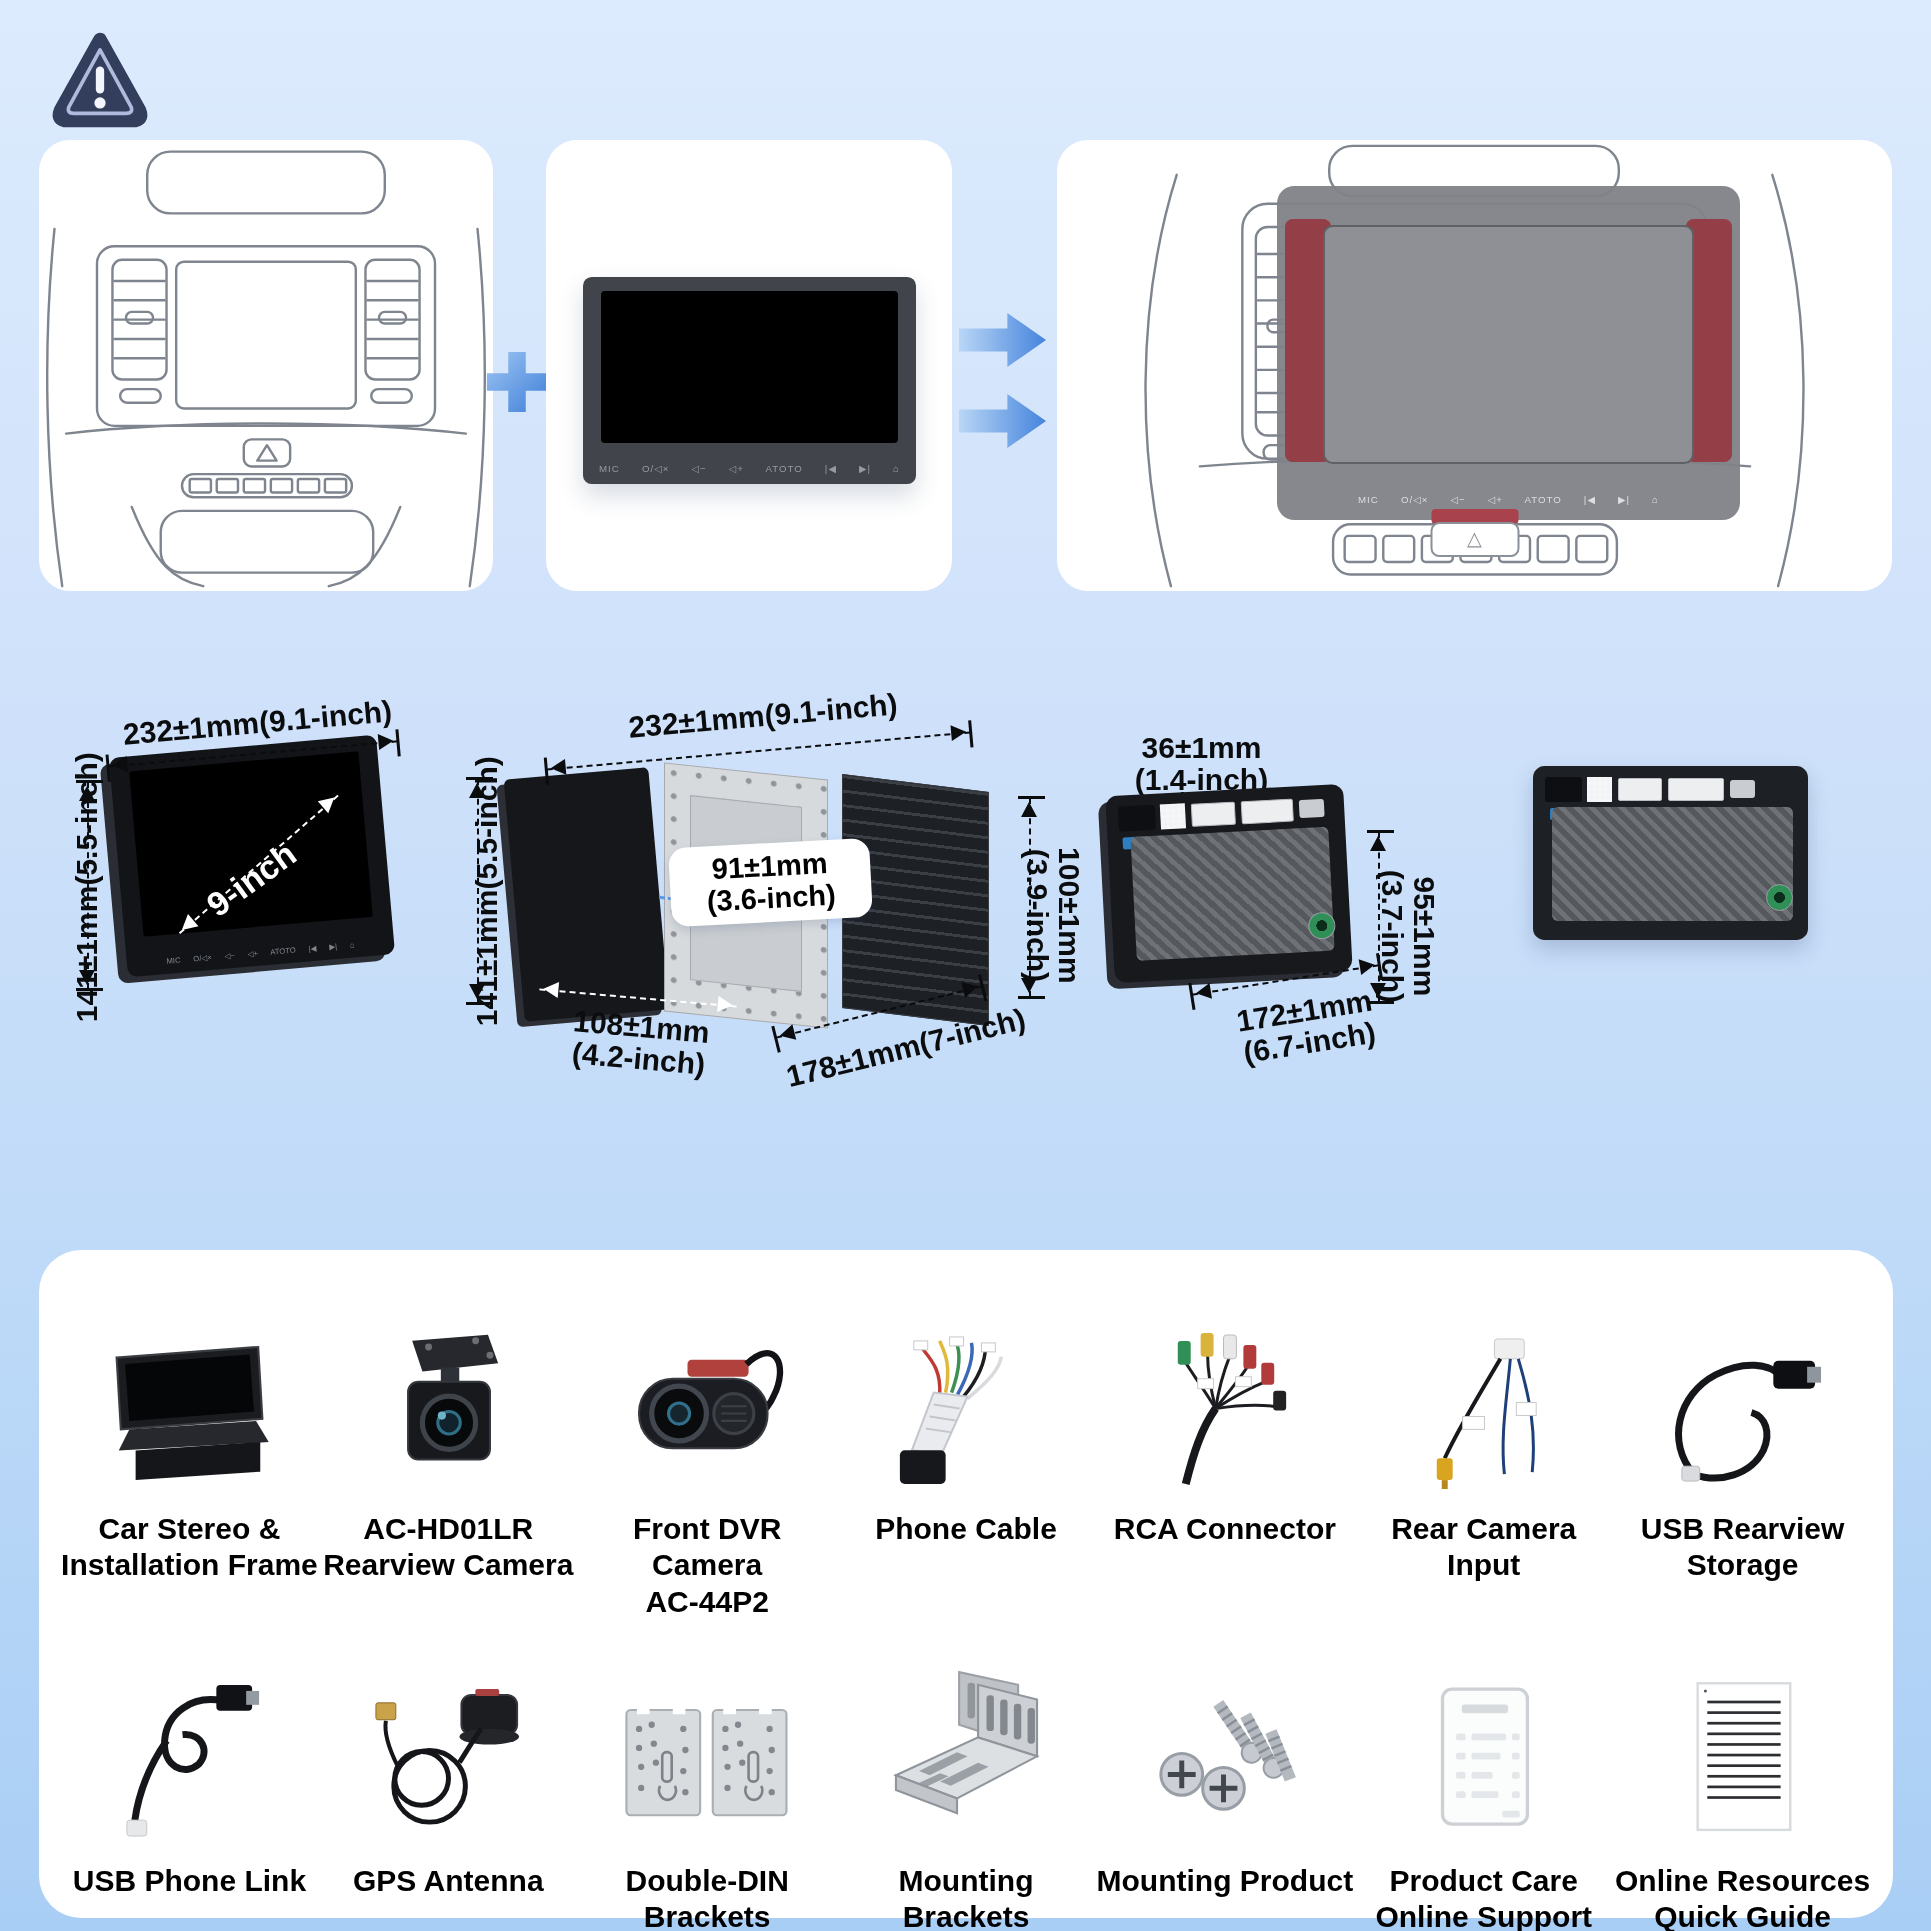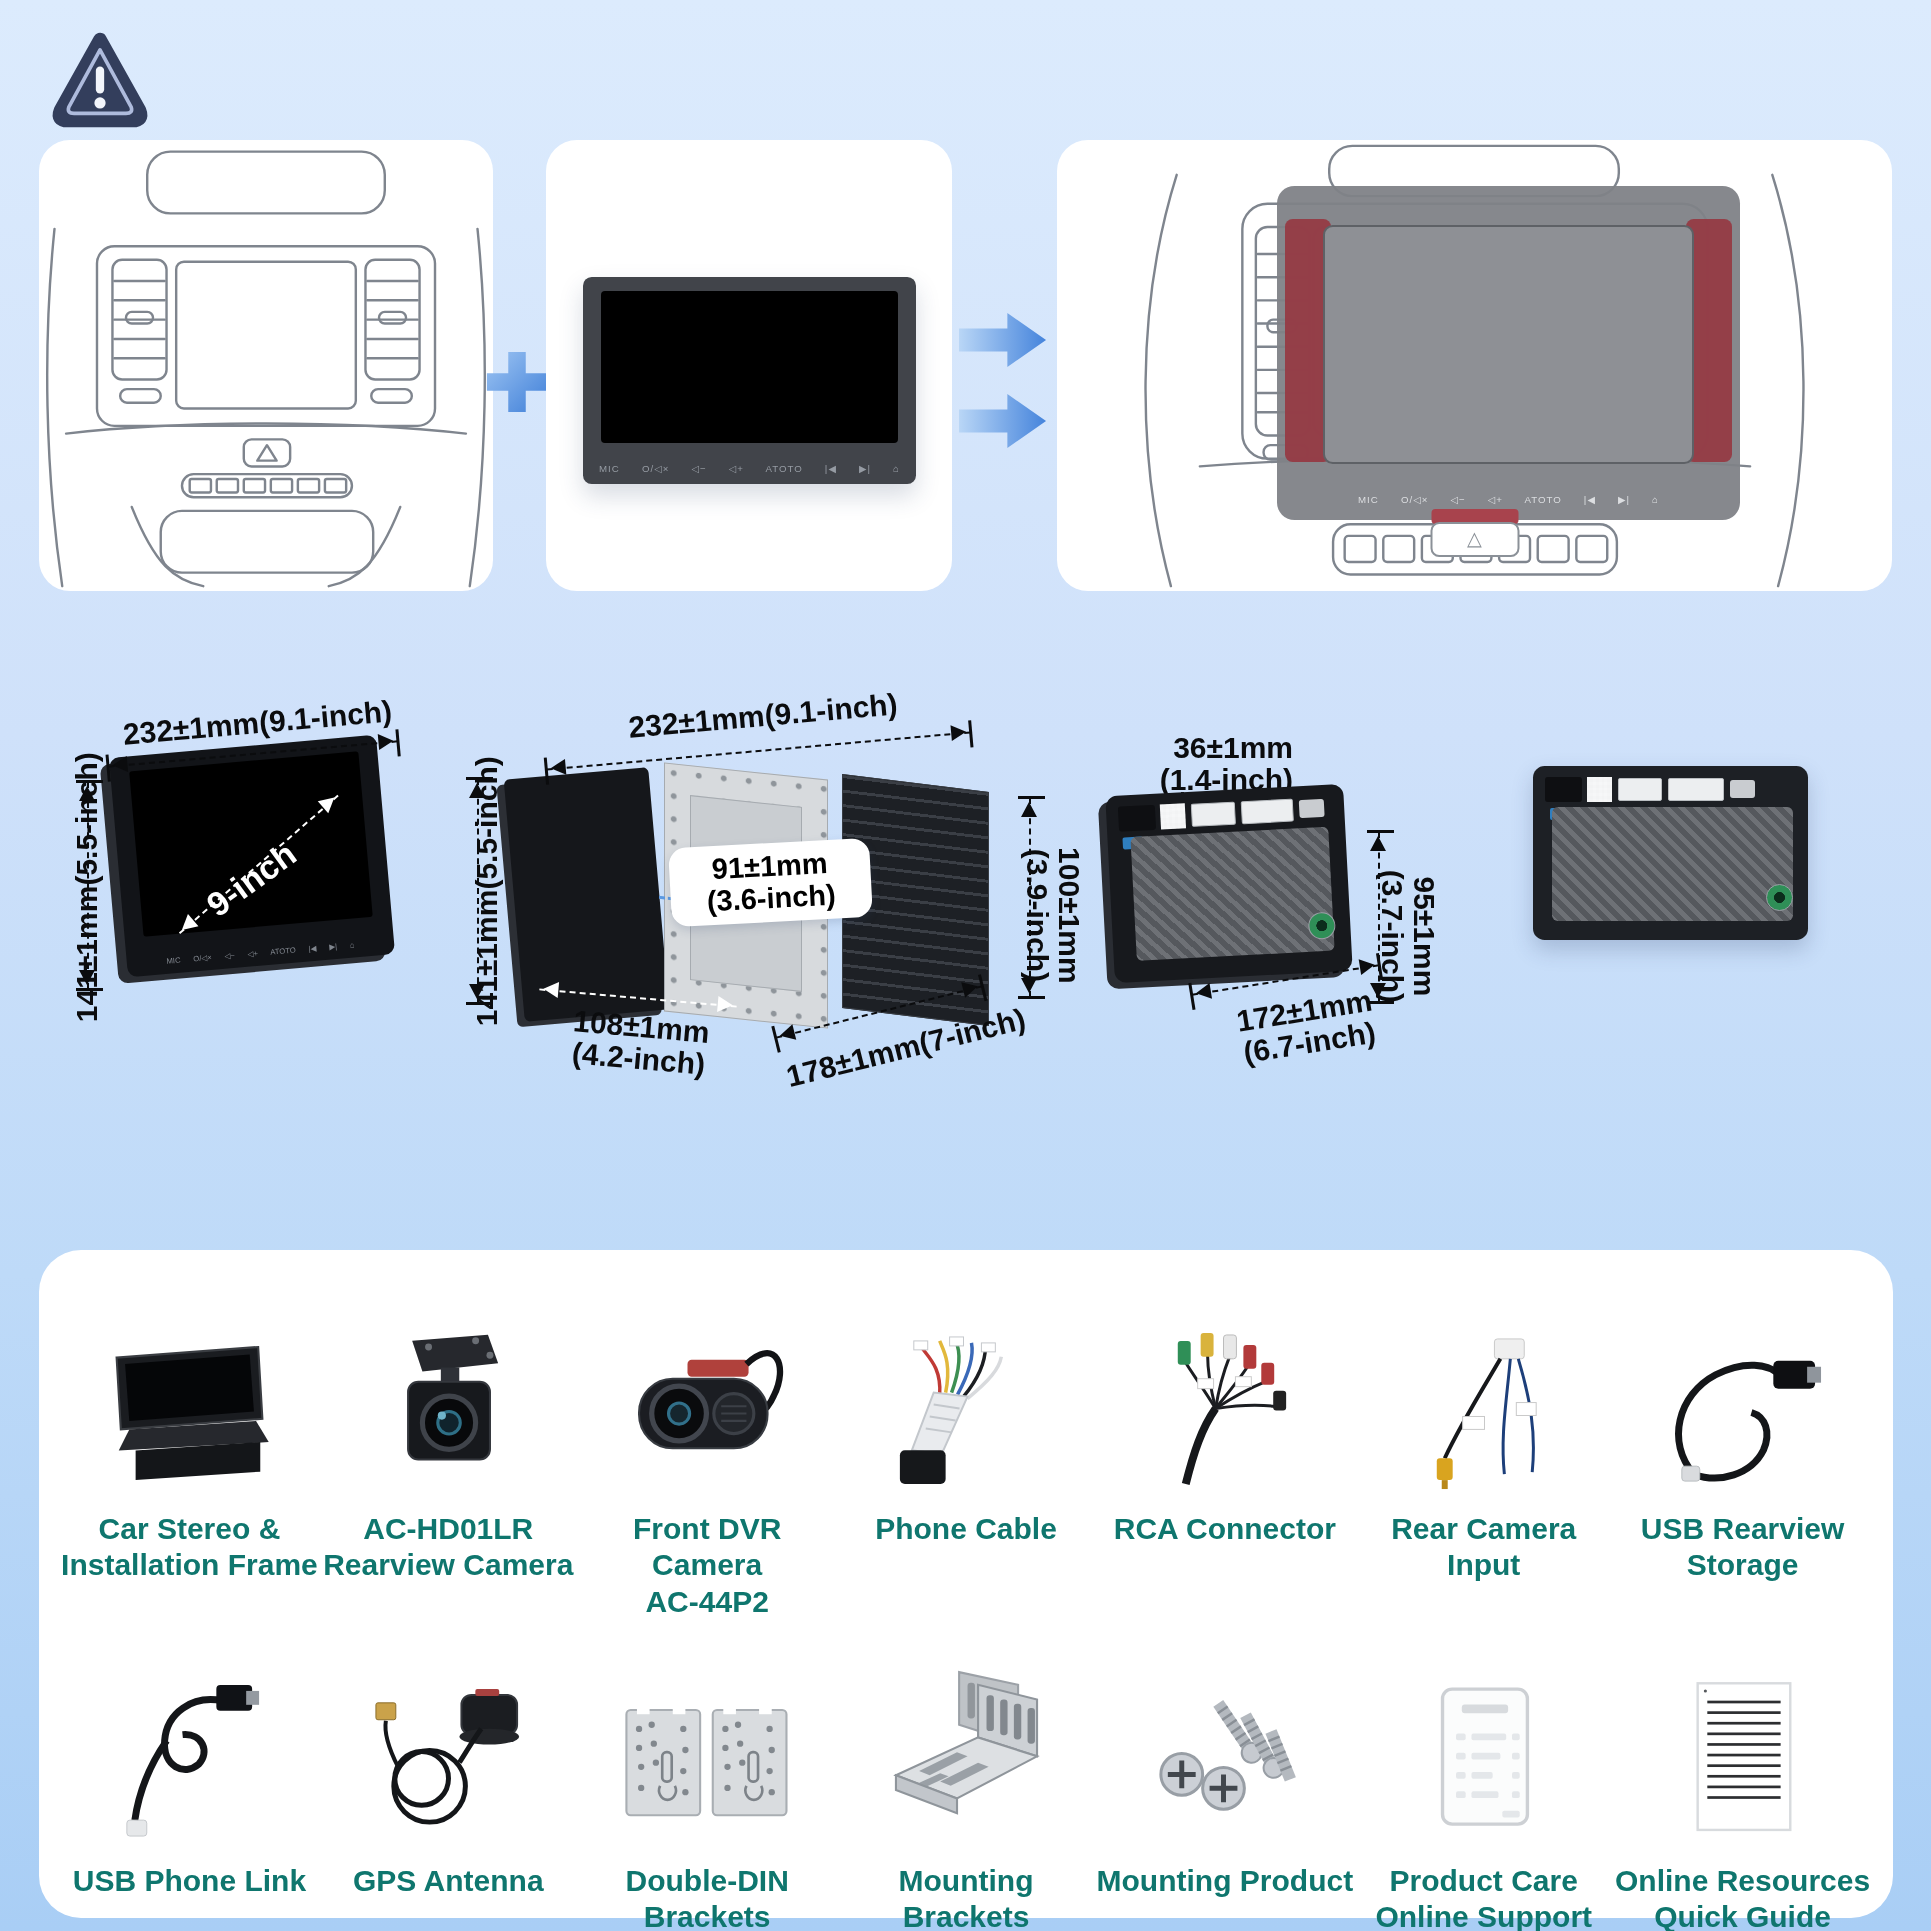--- a/index.html
+++ b/index.html
@@ -87,21 +87,21 @@
   .c-green{position:absolute;right:15.4px;bottom:33px;width:25px;height:25px;border-radius:50%;
     background:radial-gradient(circle,#0c2d1c 0 30%,#2f8f57 32% 100%);border:1.9px solid #9aa0a6;}
   
   .pkg-title{position:absolute;left:0;top:1106px;width:100%;text-align:center;font-size:95px;
     font-weight:800;color:#0a0a0b;letter-spacing:-1px;}
   .pkg-row{position:absolute;left:21px;right:21px;display:flex;}
   .pkg-cell{flex:1;display:flex;flex-direction:column;align-items:center;}
   .pkg-imgbox{display:flex;align-items:flex-end;justify-content:center;}
   .row1 .pkg-imgbox{height:224px;}
   .row2 .pkg-imgbox{height:259px;}
-  .pkg-caption{margin-top:13.5px;font-size:30px;font-weight:600;color:#0f766e;line-height:1.22;
+  .pkg-caption{margin-top:13.5px;font-size:30px;font-weight:600;color:#000000;line-height:1.22;
     text-align:center;white-space:pre-line;}
 </style>
 </head>
 <body>
 
 <div class="canvas">
 
   <svg class="flow-glyph" style="left:48px;top:27px" width="104" height="104" viewBox="0 0 100 100">
     <path d="M50 12 L88 80 Q92 90 81 90 L19 90 Q8 90 12 80 Z" fill="#333e5c" stroke="#333e5c" stroke-width="13" stroke-linejoin="round"></path>
     <path d="M50 22 L80 77 Q82 83 75 83 L25 83 Q18 83 20 77 Z" fill="none" stroke="#aebbdd" stroke-width="3.5" stroke-linejoin="round"></path>
@@ -276,21 +276,21 @@
       <span class="ah top"></span>
         <span class="ah bot"></span>
         <span class="tick t"></span>
         <span class="tick b"></span>
     </div>
     <div class="dim-label" style="left:483px;top:193px;width:232px;transform:rotate(90deg)">100±1mm
 (3.9-inch)</div>
   </div>
 
   <div class="dim-group" style="left:1083px;top:732px;width:352px;height:285px">
-    <div class="dim-label" style="left:27px;top:0;width:183px;text-align:right">36±1mm
+    <div class="dim-label" style="left:27px;top:0;width:183px;text-align:center">36±1mm
 (1.4-inch)</div>
     <div class="sline" style="left:98px;top:60px;width:2.9px;height:54px"></div>
     <div class="sline" style="left:147px;top:60px;width:2.9px;height:100px"></div>
     <div class="dimline" style="left:56px;top:112px;width:89px"></div>
     <div class="d3-unit">
       <div class="connstrip">
         <div class="c-dark"></div>
           <div class="c-qr"></div>
         <div class="c-white"></div>
           <div class="c-white" style="width:50px"></div>

